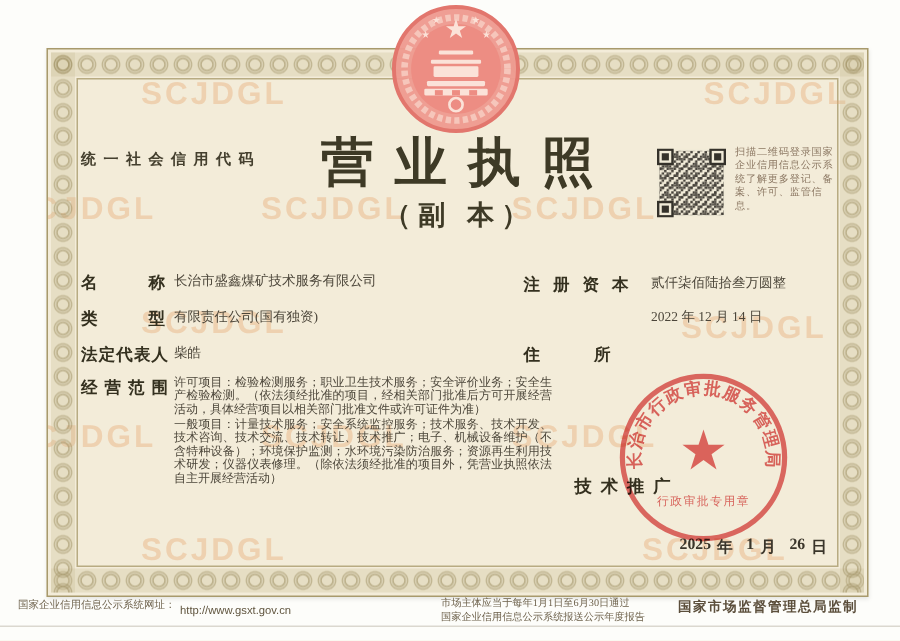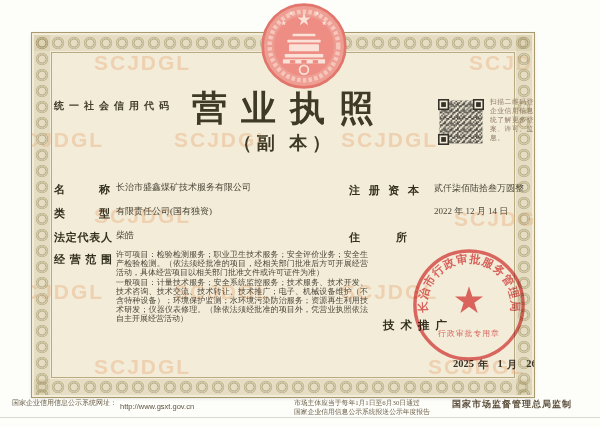--- a/index.html
+++ b/index.html
@@ -1,20 +1,20 @@
 <!DOCTYPE html>
 <html><head>
 <meta charset="utf-8">
 <style>
   * { margin:0; padding:0; box-sizing:border-box; }
   body { font-family:"Liberation Serif","DejaVu Serif",serif; }
   .page { position:relative; width:600px; height:427px; background:#fdfdfa; overflow:hidden; }
 
   
-  .cert { position:absolute; left:31px; top:32px; width:504px; height:366px;
+  .cert { position:absolute; left:31px; top:32px; width:548px; height:366px;
           background:#f3ecd9; border:1px solid #a89a6c; overflow:hidden;
           box-shadow:0 1px 3px rgba(0,0,0,0.10); }
 
   
   .band { position:absolute; z-index:1; pointer-events:none;
           background-color:rgba(203,189,148,0.30);
           background-image:radial-gradient(circle at 8px 8px,
             rgba(150,135,88,0.0) 3.1px, rgba(150,135,88,0.55) 3.8px,
             rgba(150,135,88,0.15) 5.1px, rgba(150,135,88,0.50) 5.8px,
             rgba(150,135,88,0.0) 6.6px);

